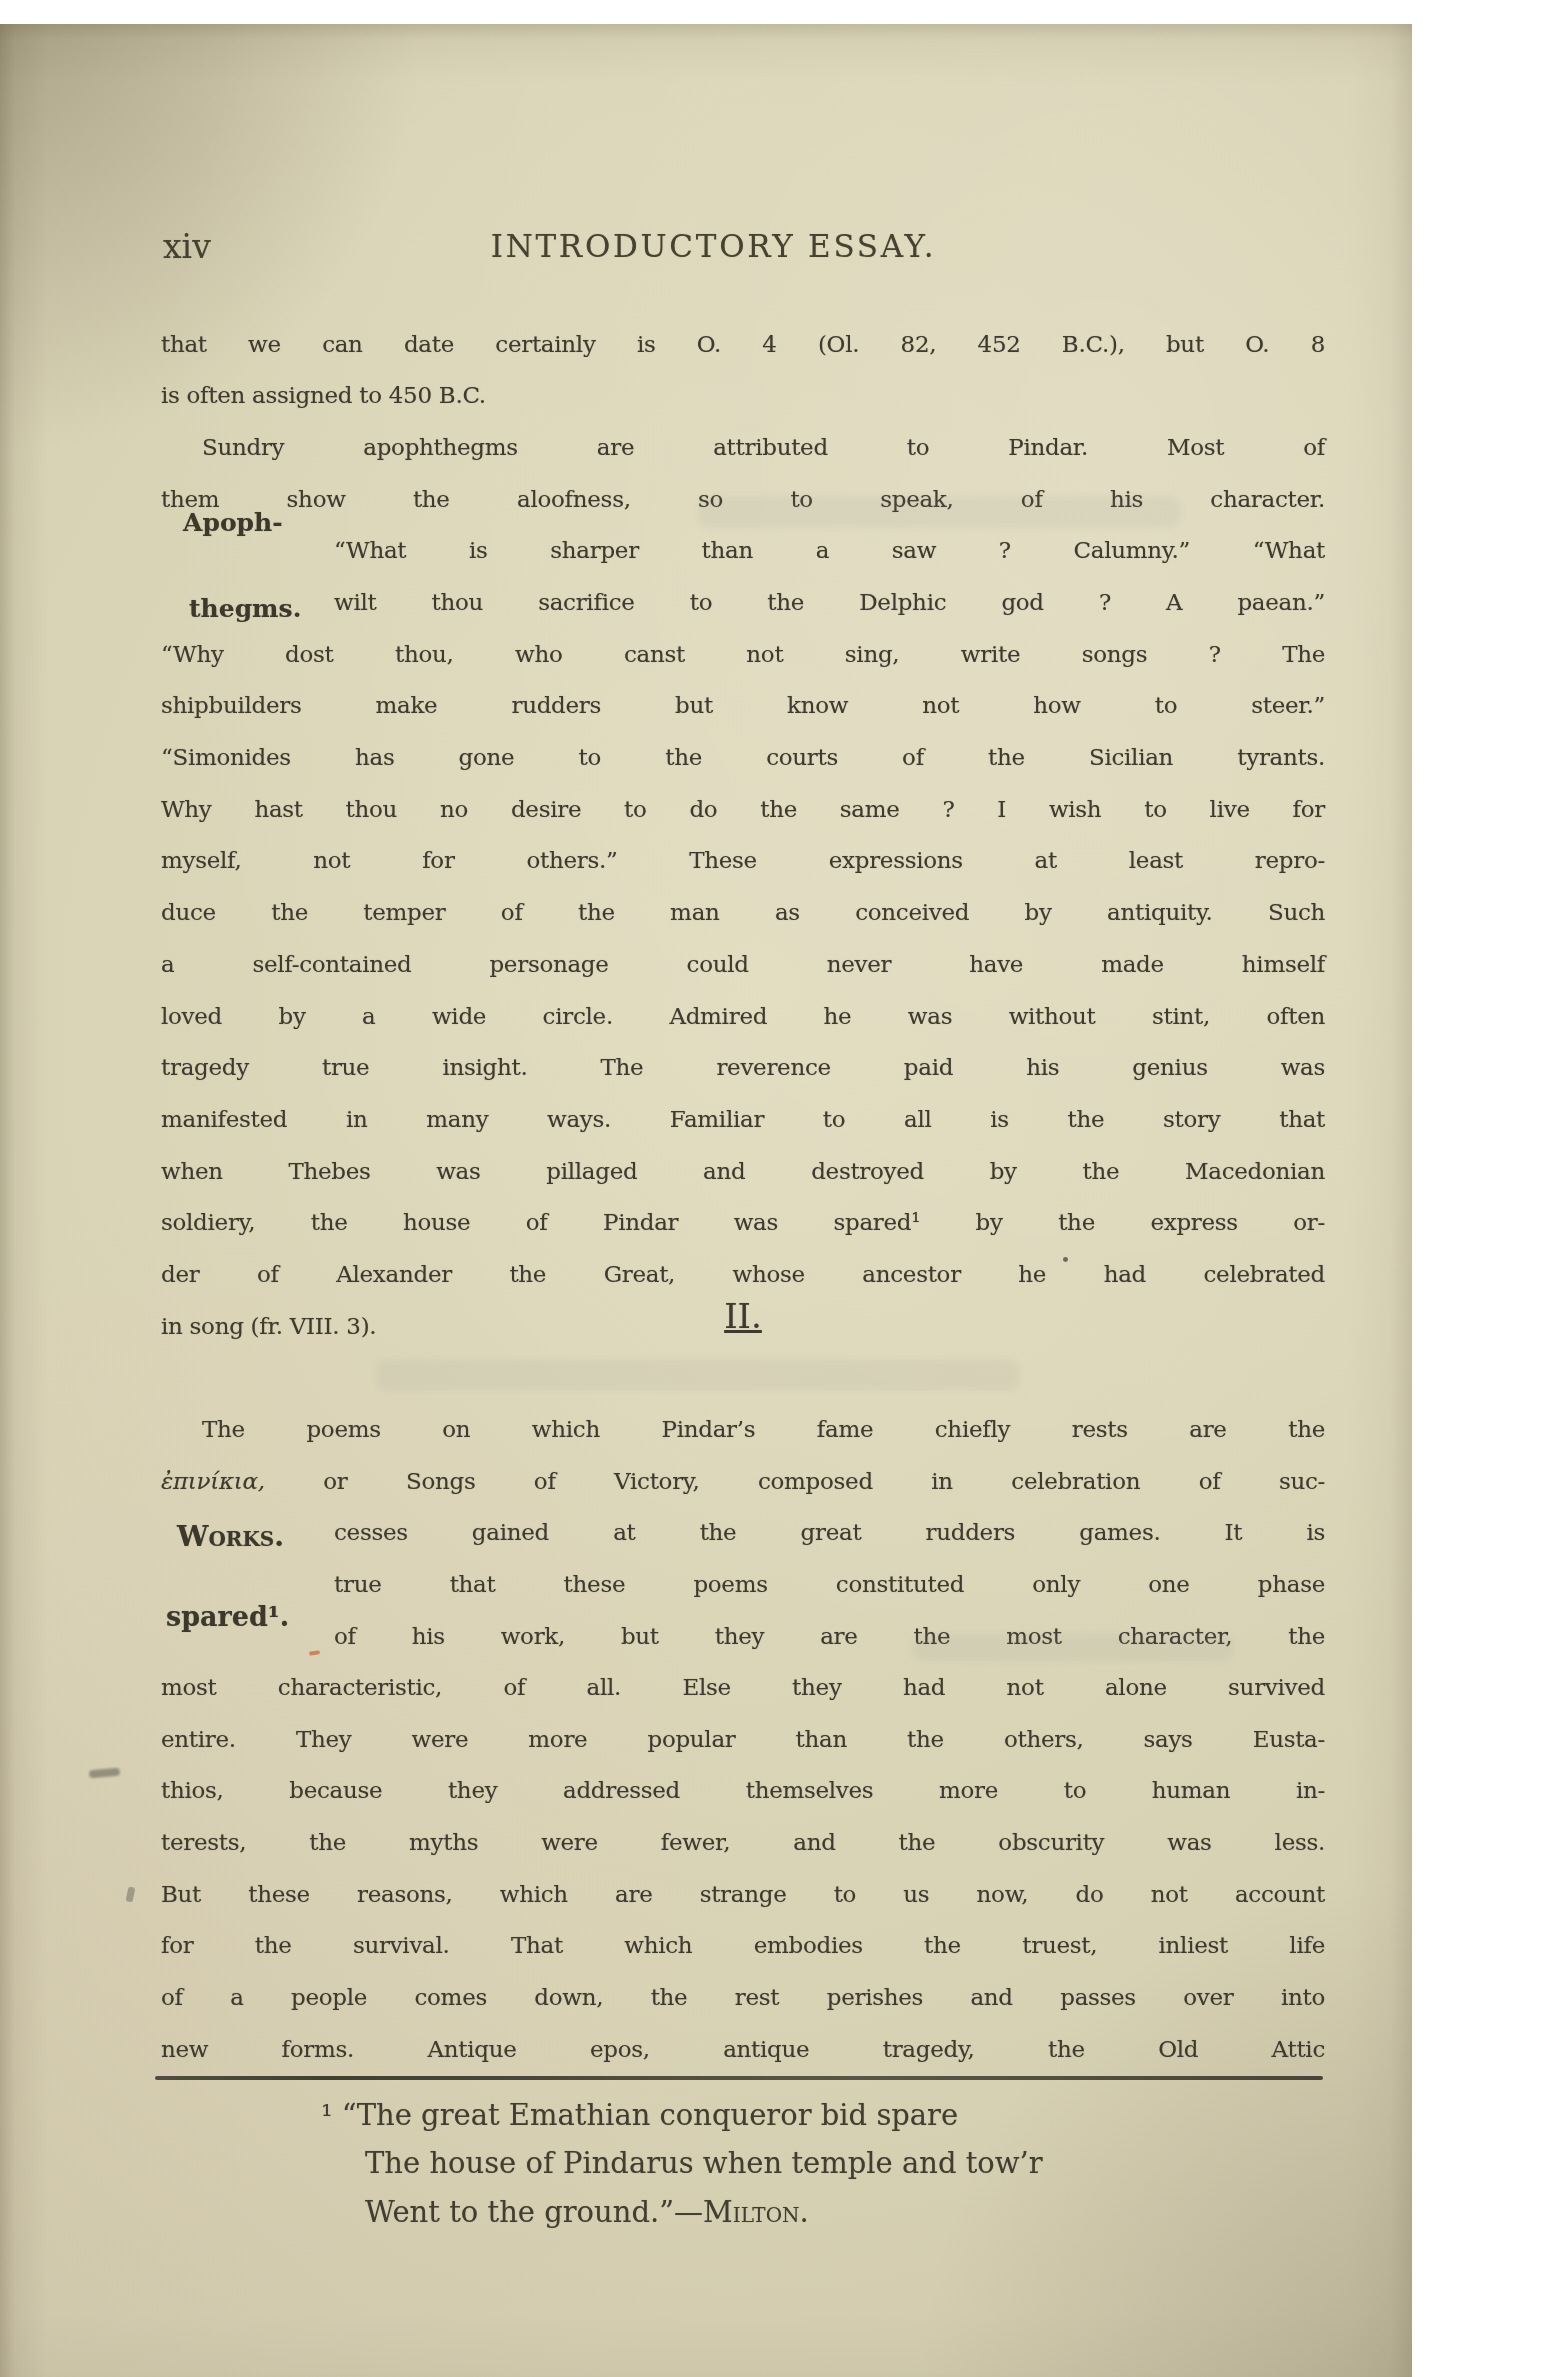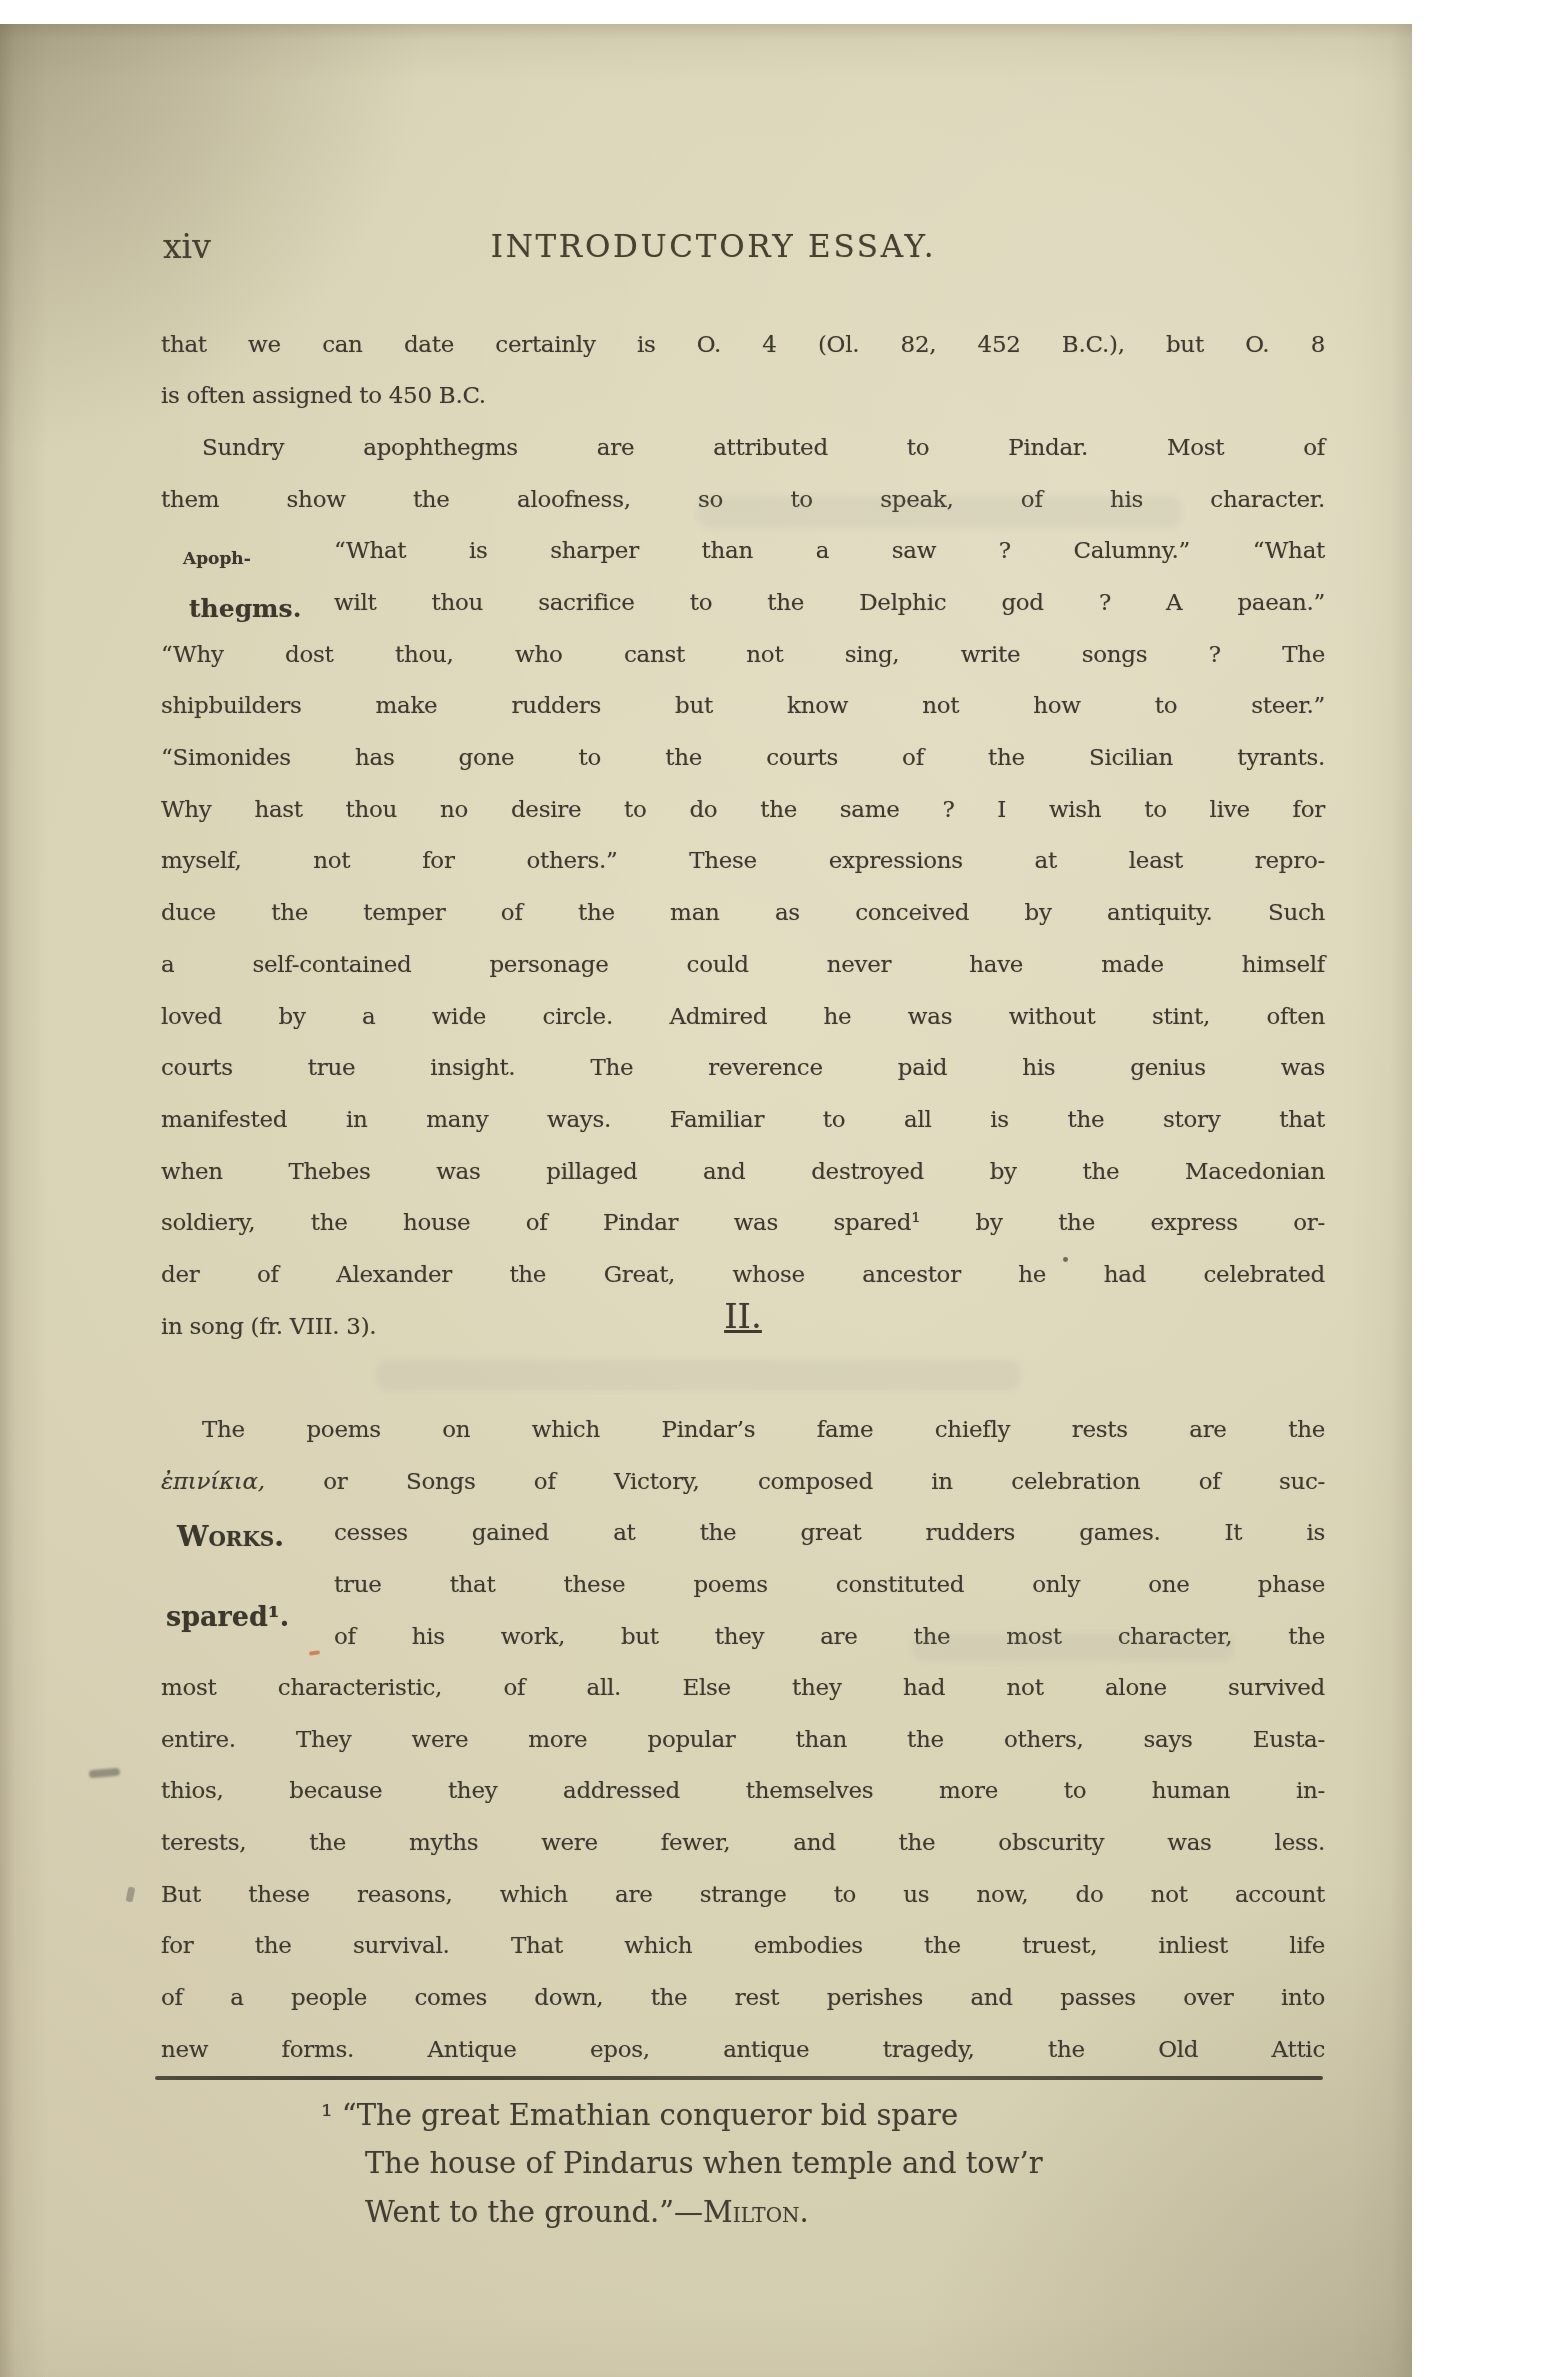--- a/index.html
+++ b/index.html
@@ -52,21 +52,21 @@
     position:absolute;left:161px;width:1164px;
     text-align:center;
     font-size:34px;color:#3e3a2f;
     text-shadow:0 0 1.1px rgba(62,58,47,0.35);
   }
   .mn{
     position:absolute;
     font-weight:bold;color:#3c382c;
     text-shadow:0 0 1.1px rgba(60,56,44,0.4);
   }
-  .mn-apoph1{left:183px;top:524px;font-size:17px;}
+  .mn-apoph1{left:183px;top:484px;font-size:25px;}
   .mn-apoph2{left:189px;top:570px;font-size:25px;}
   .mn-works{left:177px;top:1496px;font-size:28px;}
   .mn-epinikia{left:166px;top:1577px;font-size:27px;}
   .smallcaps{font-variant:small-caps;}
   .footrule{
     position:absolute;left:155px;top:2052px;width:1168px;height:3.8px;
     background:linear-gradient(to right, rgba(58,54,44,0.85), rgba(58,54,44,0.95) 15%, rgba(58,54,44,0.8) 60%, rgba(58,54,44,0.9));
     border-radius:2.1px;
   }
   .fn{
@@ -131,21 +131,21 @@
       <div class="line noteindent" style="top: 504px;">“What is sharper than a saw ?  Calumny.”  “What</div>
       <div class="line noteindent" style="top: 556px;">wilt thou sacrifice to the Delphic god ?  A paean.”</div>
       <div class="line" style="top: 608px;">“Why dost thou, who canst not sing, write songs ?  The</div>
       <div class="line" style="top: 659px;">shipbuilders make rudders but know not how to steer.”</div>
       <div class="line" style="top: 711px;">“Simonides has gone to the courts of the Sicilian tyrants.</div>
       <div class="line" style="top: 763px;">Why hast thou no desire to do the same ?  I wish to live for</div>
       <div class="line" style="top: 814px;">myself, not for others.”  These expressions at least repro-</div>
       <div class="line" style="top: 866px;">duce the temper of the man as conceived by antiquity.  Such</div>
       <div class="line" style="top: 918px;">a self-contained personage could never have made himself</div>
       <div class="line" style="top: 970px;">loved by a wide circle.  Admired he was without stint, often</div>
-      <div class="line" style="top: 1021px;">courts true insight.  The reverence paid his genius was</div>
+      <div class="line" style="top: 1021px;">tragedy true insight.  The reverence paid his genius was</div>
       <div class="line" style="top: 1073px;">manifested in many ways.  Familiar to all is the story that</div>
       <div class="line" style="top: 1125px;">when Thebes was pillaged and destroyed by the Macedonian</div>
       <div class="line" style="top: 1176px;">soldiery, the house of Pindar was spared¹ by the express or-</div>
       <div class="line" style="top: 1228px;">der of Alexander the Great, whose ancestor he had celebrated</div>
       <div class="line end" style="top: 1280px;">in song (fr. VIII. 3).</div>
       <div class="heading2" style="top: 1272px; text-decoration: underline;">II.</div>
       <div class="line indent" style="top: 1383px;">The poems on which Pindar’s fame chiefly rests are the</div>
       <div class="line" style="top: 1435px;"><span class="greek">ἐπινίκια,</span> or Songs of Victory, composed in celebration of suc-</div>
       <div class="line noteindent" style="top: 1486px;">cesses gained at the great rudders games.  It is</div>
       <div class="line noteindent" style="top: 1538px;">true that these poems constituted only one phase</div>

